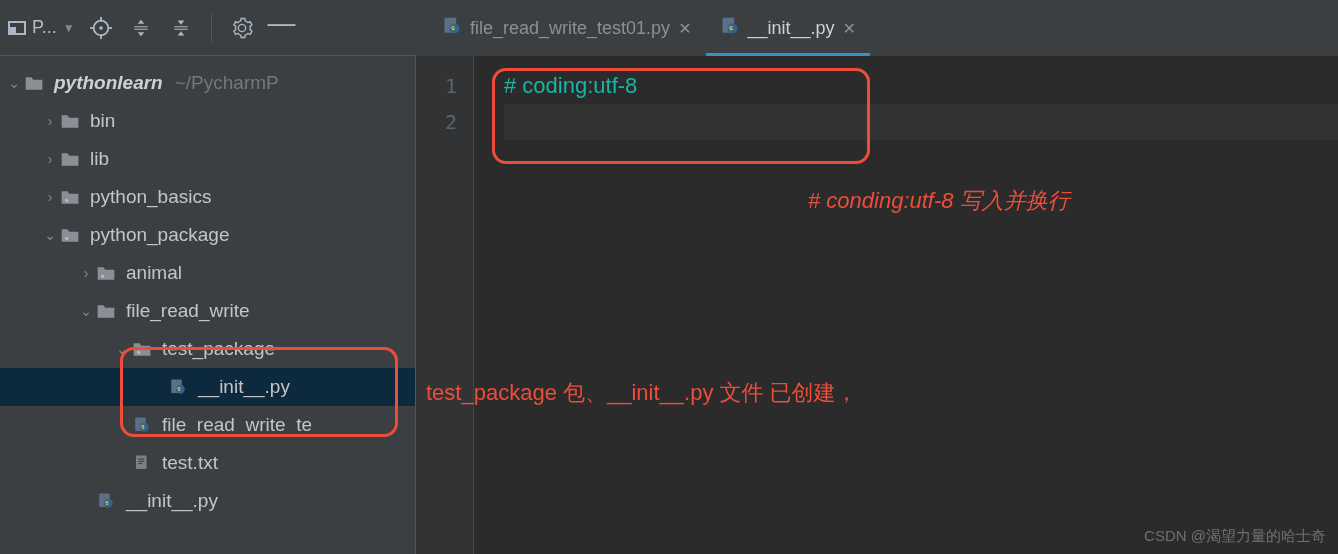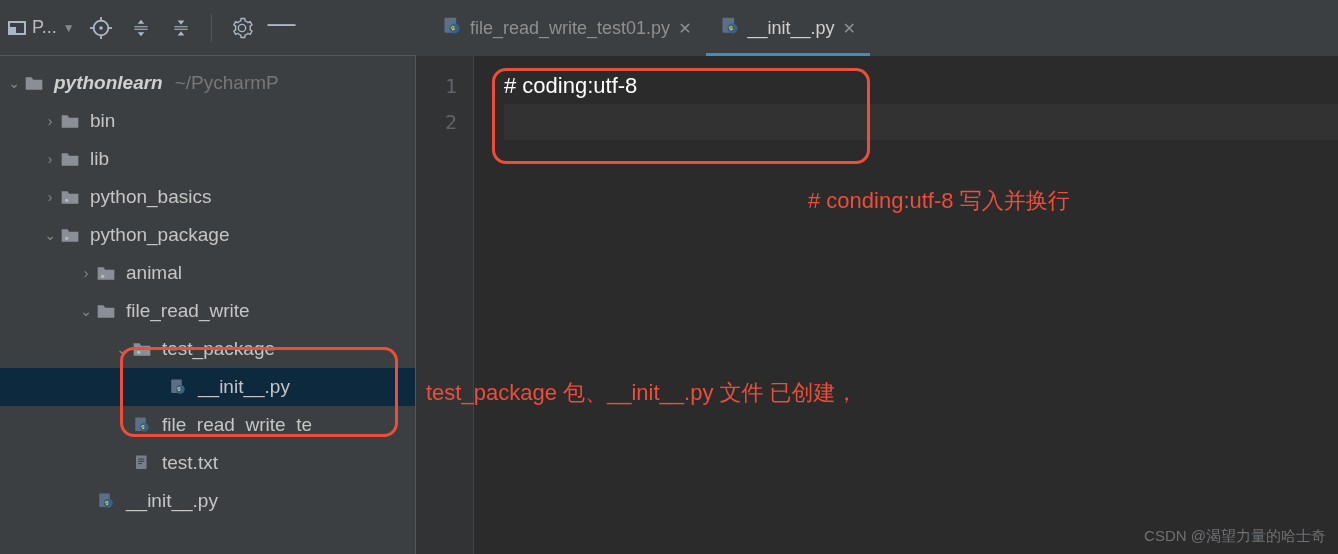--- a/index.html
+++ b/index.html
@@ -188,21 +188,21 @@
       height: 36px;
       line-height: 36px;
       padding-right: 16px;
     }
     .code {
       flex: 1;
       padding-top: 12px;
       padding-left: 30px;
       font-family: Menlo, Consolas, monospace;
       font-size: 22px;
-      color: #ffffff;
+      color: #14b8a6;
       position: relative;
     }
     .code-line {
       height: 36px;
       line-height: 36px;
     }
     .code-line.current {
       background: #323232;
     }
     .annotation-box1 {
@@ -215,21 +215,21 @@
       left: 492px; top: 68px; width: 378px; height: 96px;
     }
     .ann-tree {
       left: 120px; top: 347px; width: 278px; height: 90px;
     }
     .annotation-text {
       position: absolute;
       color: #ee4d3a;
       font-size: 22px;
     }
-    .ann1 { left: 808px; top: 186px; }
+    .ann1 { left: 808px; top: 186px; font-style: italic; }
     .ann2 { left: 426px; top: 378px; }
     .watermark {
       position: absolute;
       right: 12px;
       bottom: 8px;
       color: #6d7074;
       font-size: 15px;
     }
     .indent { display:inline-block; }
   </style>

